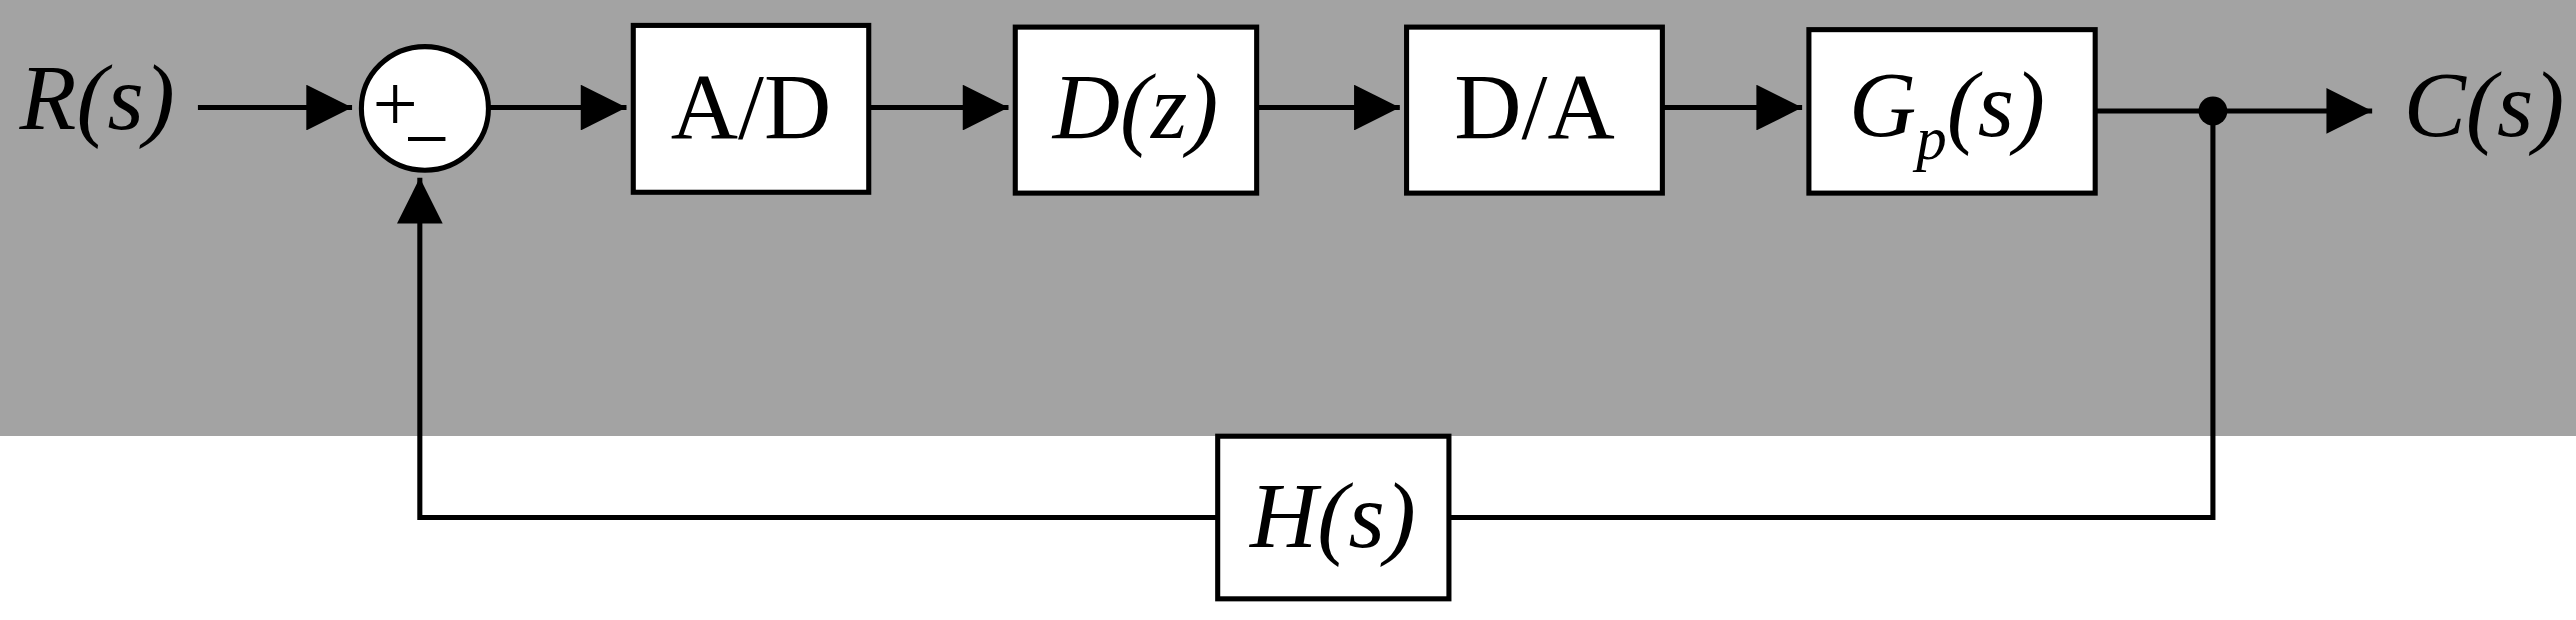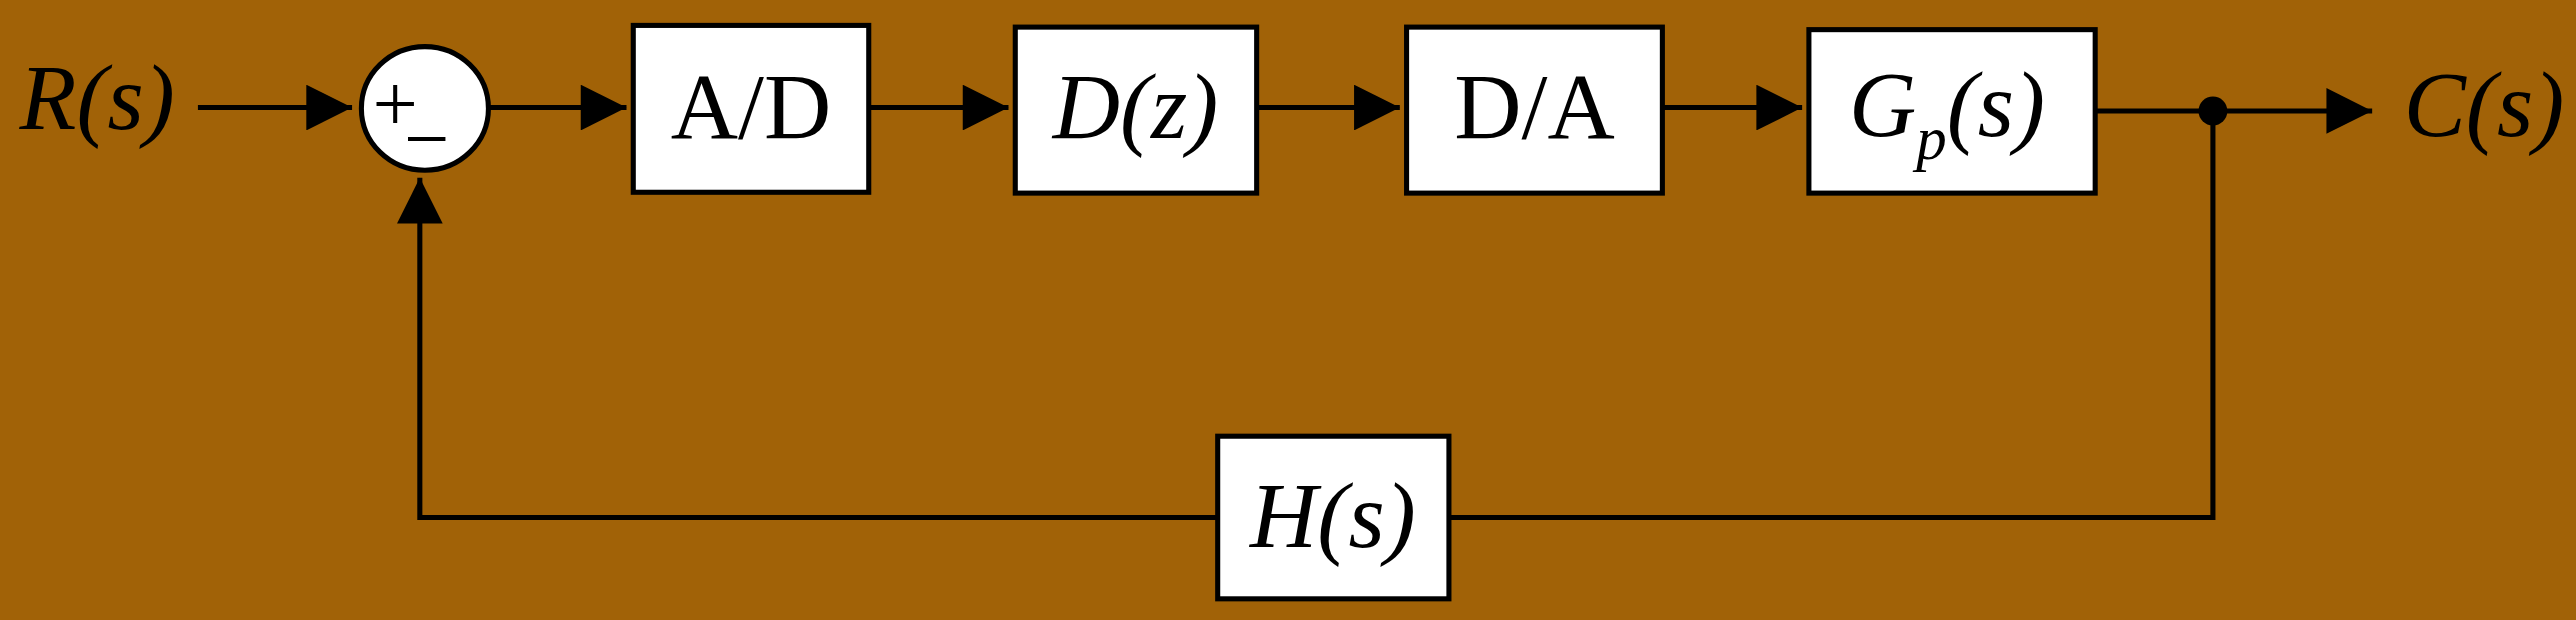--- a/index.html
+++ b/index.html
@@ -6,22 +6,22 @@
     margin: 0;
     padding: 0;
     background: #ffffff;
     width: 2576px;
     height: 620px;
     overflow: hidden;
   }
   .diagram-wrap {
     position: relative;
     width: 2576px;
-    height: 620px;
-    background: #a16207;
+    height: 436px;
+    background: #a3a3a3;
   }
   svg text {
     font-family: "Liberation Serif", "DejaVu Serif", serif;
     fill: #000000;
   }
   .lbl       { font-size: 110px; }
   .lbl-it    { font-size: 110px; font-style: italic; }
   .lbl-sub   { font-size: 72px;  font-style: italic; }
   .sign      { font-size: 95px; }
   .wire      { stroke: #000000; stroke-width: 6; fill: none; }

